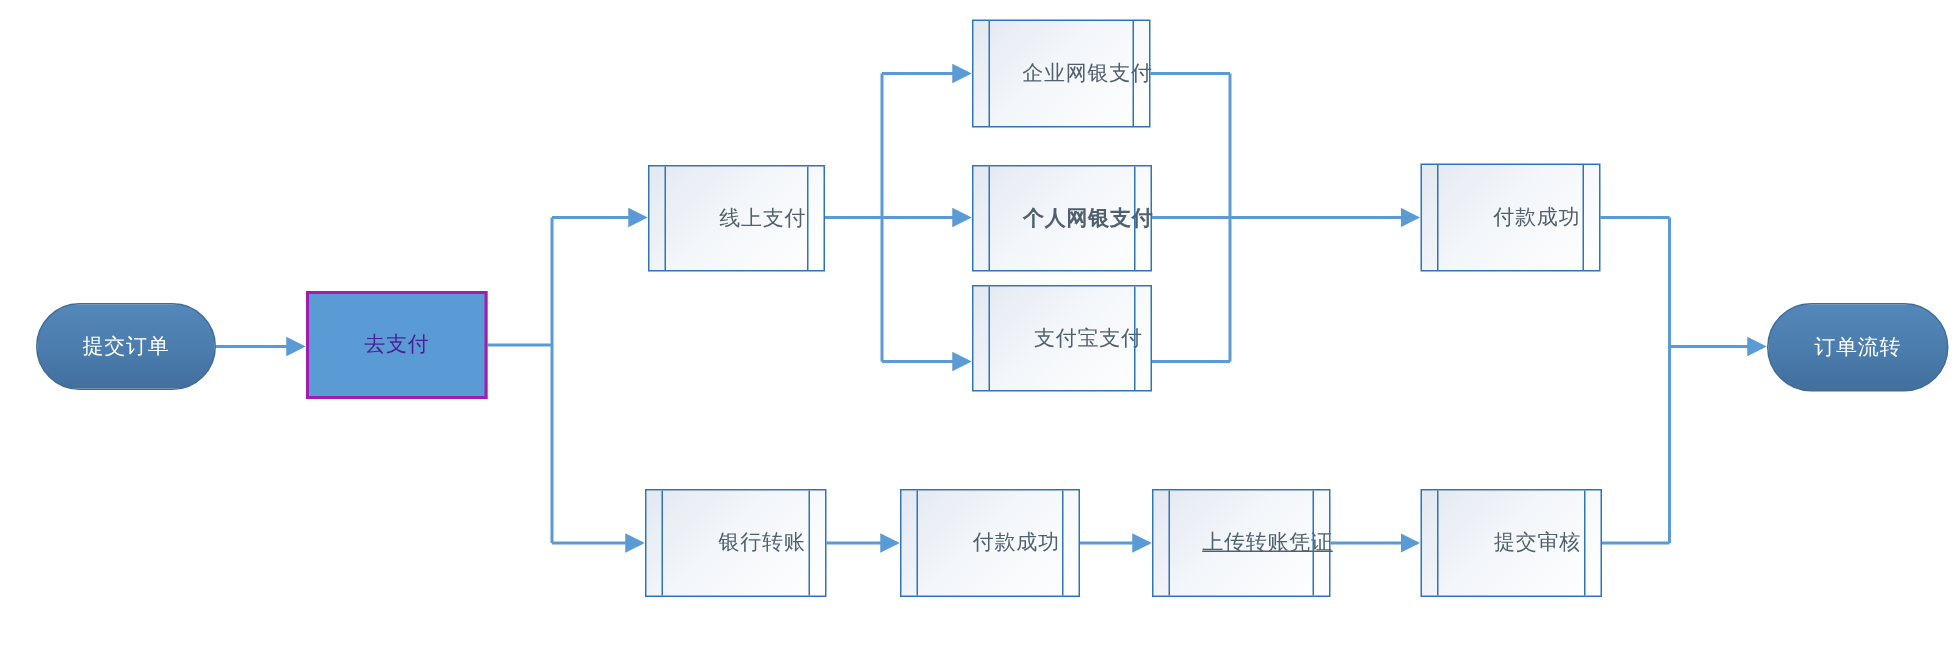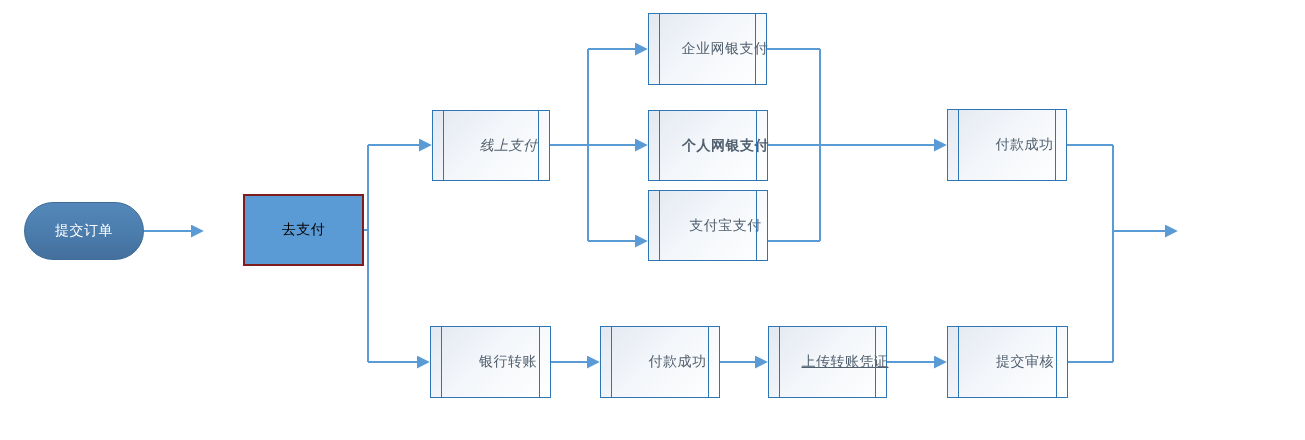--- a/index.html
+++ b/index.html
@@ -30,23 +30,22 @@
   .terminator {
     background:linear-gradient(180deg, #5488ba 0%, #4a7cac 55%, #436f9c 100%);
     border:1px solid #3e6c96;
     border-radius:30px;
     color:#ffffff;
   }
 
   
   .action {
     background:#5b9bd5;
-    border:2px solid #7f1d1d;
-    color:#000000;
-    margin-left:39px;
+    border:2px solid #a21caf;
+    color:#4c1d95;
   }
 
   
   .process {
     background:linear-gradient(135deg, #e3e8f1 0%, #f3f6fa 45%, #ffffff 100%);
     border:1.5px solid #2e75b6;
     color:#51606f;
     padding-left:35px;
   }
   .process::before, .process::after {
@@ -96,32 +95,33 @@
       <path d="M1068,362 H1113"></path>
       <path d="M1113,145 V362"></path>
       <path d="M1113,231 H1176" marker-end="url(#arrow)"></path>
     </g>
   </svg>
 
   <div class="node terminator" style="left:24px; top:202px; width:120px; height:58px;">提交订单</div>
 
   <div class="node action" style="left:204px; top:194px; width:121px; height:72px;">去支付</div>
 
-  <div class="node process" style="left:432px; top:110px; width:118px; height:71px;font-style:italic;">线上支付</div>
+  <div class="node process" style="left:432px; top:110px; width:118px; height:71px;">线上支付</div>
 
   <div class="node process" style="left:648px; top:13px; width:119px; height:72px;">企业网银支付</div>
 
   <div class="node process" style="left:648px; top:110px; width:120px; height:71px;font-weight:bold;">个人网银支付</div>
 
   <div class="node process" style="left:648px; top:190px; width:120px; height:71px;">支付宝支付</div>
 
   <div class="node process" style="left:947px; top:109px; width:120px; height:72px;">付款成功</div>
 
   <div class="node process" style="left:430px; top:326px; width:121px; height:72px;">银行转账</div>
 
   <div class="node process" style="left:600px; top:326px; width:120px; height:72px;">付款成功</div>
 
   <div class="node process" style="left:768px; top:326px; width:119px; height:72px;text-decoration:underline;">上传转账凭证</div>
 
   <div class="node process" style="left:947px; top:326px; width:121px; height:72px;">提交审核</div>
 
+  <div class="node terminator" style="left:1178px; top:202px; width:121px; height:59px;">订单流转</div>
 
 </div>
 
 </body></html>

